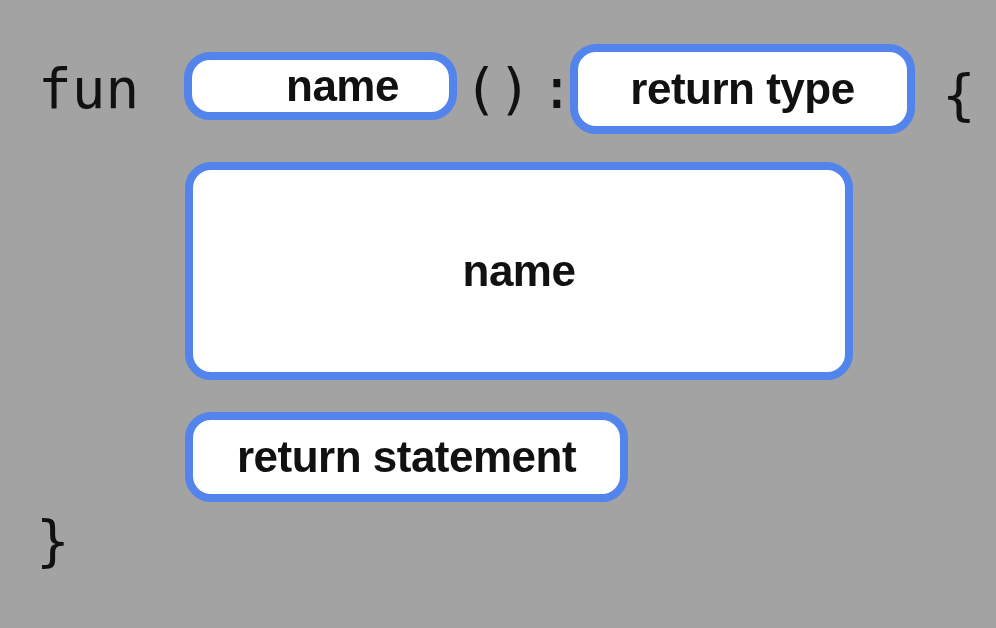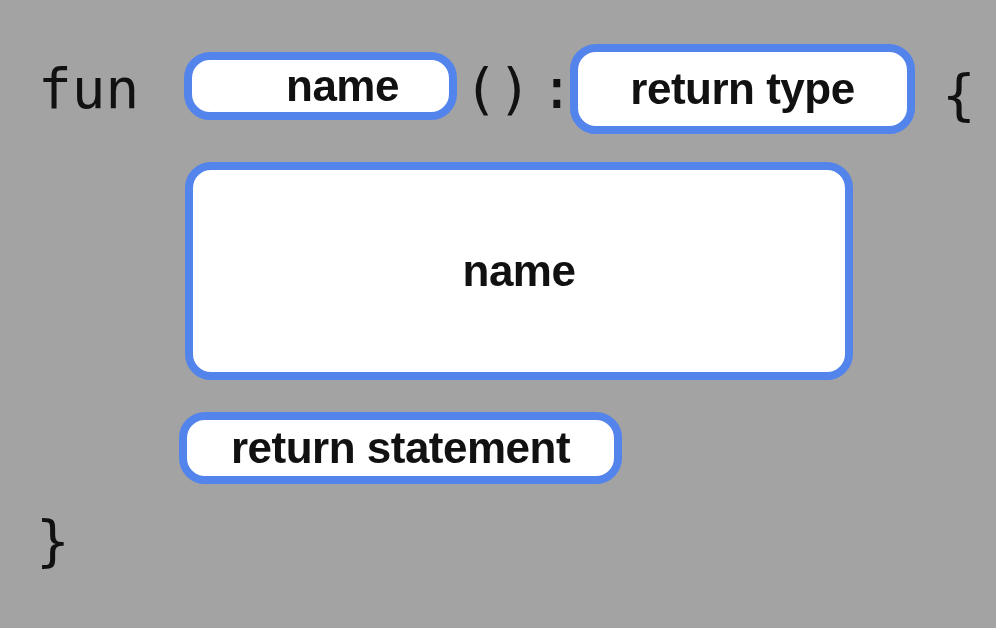--- a/index.html
+++ b/index.html
@@ -44,21 +44,21 @@
   }
   
   .kw-fun          { left: 38px;  top: 60px; }
   .name-box        { left: 184px; top: 52px;  width: 273px; height: 68px; padding-left: 44px; }
   .parens          { left: 464px; top: 60px; }
   .colon           { left: 540px; top: 60px; }
   .return-type-box { left: 570px; top: 44px;  width: 345px; height: 90px; }
   .open-brace      { left: 942px; top: 66px; }
   
   .body-box        { left: 185px; top: 162px; width: 668px; height: 218px; }
-  .return-stmt-box { left: 179px; top: 412px; width: 443px; height: 72px; }
+  .return-stmt-box { left: 185px; top: 412px; width: 443px; height: 90px; }
   .close-brace     { left: 36px;  top: 512px; }
 </style>
 </head>
 <body>
 
 <div class="canvas">
 
   <span class="code-token kw-fun">fun</span>
 
   <div class="slot-box name-box">

